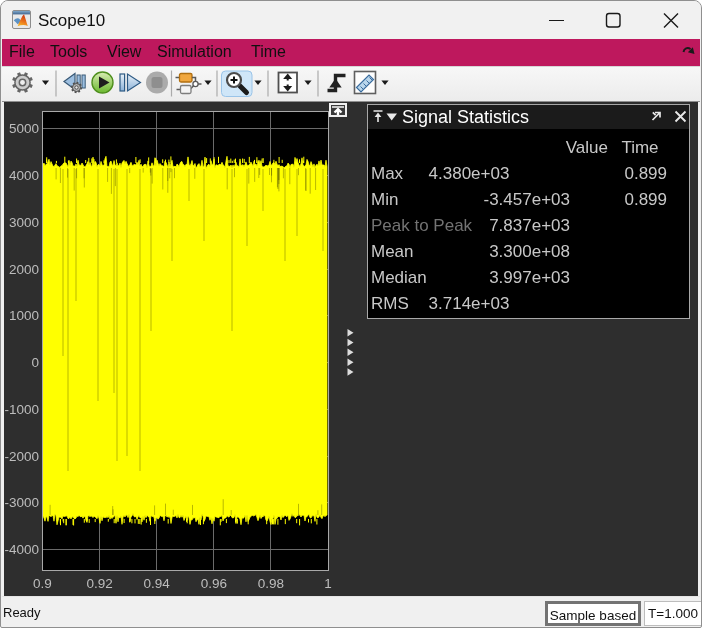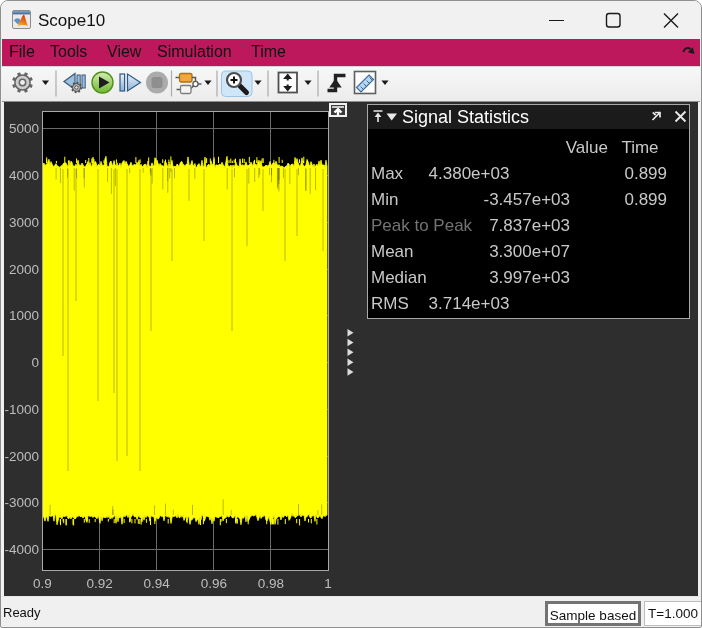--- a/index.html
+++ b/index.html
@@ -160,21 +160,21 @@
       <div style="position:absolute;left:192px;top:33px;width:160px;text-align:center;font-size:17px;color:#c8c8c8">Time</div>
       <div style="position:absolute;left:3px;top:59px;font-size:17px;color:#c8c8c8;white-space:nowrap">Max</div>
       <div style="position:absolute;left:0;top:59px;width:202px;text-align:center;font-size:17px;color:#c8c8c8">4.380e+03</div>
       <div style="position:absolute;left:0;top:59px;width:299px;text-align:right;font-size:17px;color:#c8c8c8">0.899</div>
       <div style="position:absolute;left:3px;top:85px;font-size:17px;color:#c8c8c8;white-space:nowrap">Min</div>
       <div style="position:absolute;left:0;top:85px;width:202px;text-align:right;font-size:17px;color:#c8c8c8">-3.457e+03</div>
       <div style="position:absolute;left:0;top:85px;width:299px;text-align:right;font-size:17px;color:#c8c8c8">0.899</div>
       <div style="position:absolute;left:3px;top:111px;font-size:17px;color:#737373;white-space:nowrap">Peak to Peak</div>
       <div style="position:absolute;left:0;top:111px;width:202px;text-align:right;font-size:17px;color:#c8c8c8">7.837e+03</div>
       <div style="position:absolute;left:3px;top:137px;font-size:17px;color:#c8c8c8;white-space:nowrap">Mean</div>
-      <div style="position:absolute;left:0;top:137px;width:202px;text-align:right;font-size:17px;color:#c8c8c8">3.300e+07</div>
+      <div style="position:absolute;left:0;top:137px;width:202px;text-align:right;font-size:17px;color:#c8c8c8">3.300e+08</div>
       <div style="position:absolute;left:3px;top:163px;font-size:17px;color:#c8c8c8;white-space:nowrap">Median</div>
       <div style="position:absolute;left:0;top:163px;width:202px;text-align:right;font-size:17px;color:#c8c8c8">3.997e+03</div>
       <div style="position:absolute;left:3px;top:189px;font-size:17px;color:#c8c8c8;white-space:nowrap">RMS</div>
       <div style="position:absolute;left:0;top:189px;width:202px;text-align:center;font-size:17px;color:#c8c8c8">3.714e+03</div>
     </div>
   <svg width="26" height="16" style="position:absolute;left:328px;top:102px">
       <rect x="1" y="1" width="16" height="12" fill="#3a3a3a" stroke="#f0f0f0" stroke-width="2"></rect>
       <rect x="3" y="3" width="12" height="2" fill="#c9c9c9"></rect>
       <path d="M9 12 V8 M5.5 9.5 L9 6.2 L12.5 9.5" stroke="#fff" stroke-width="2.4" fill="none"></path>
     </svg>

